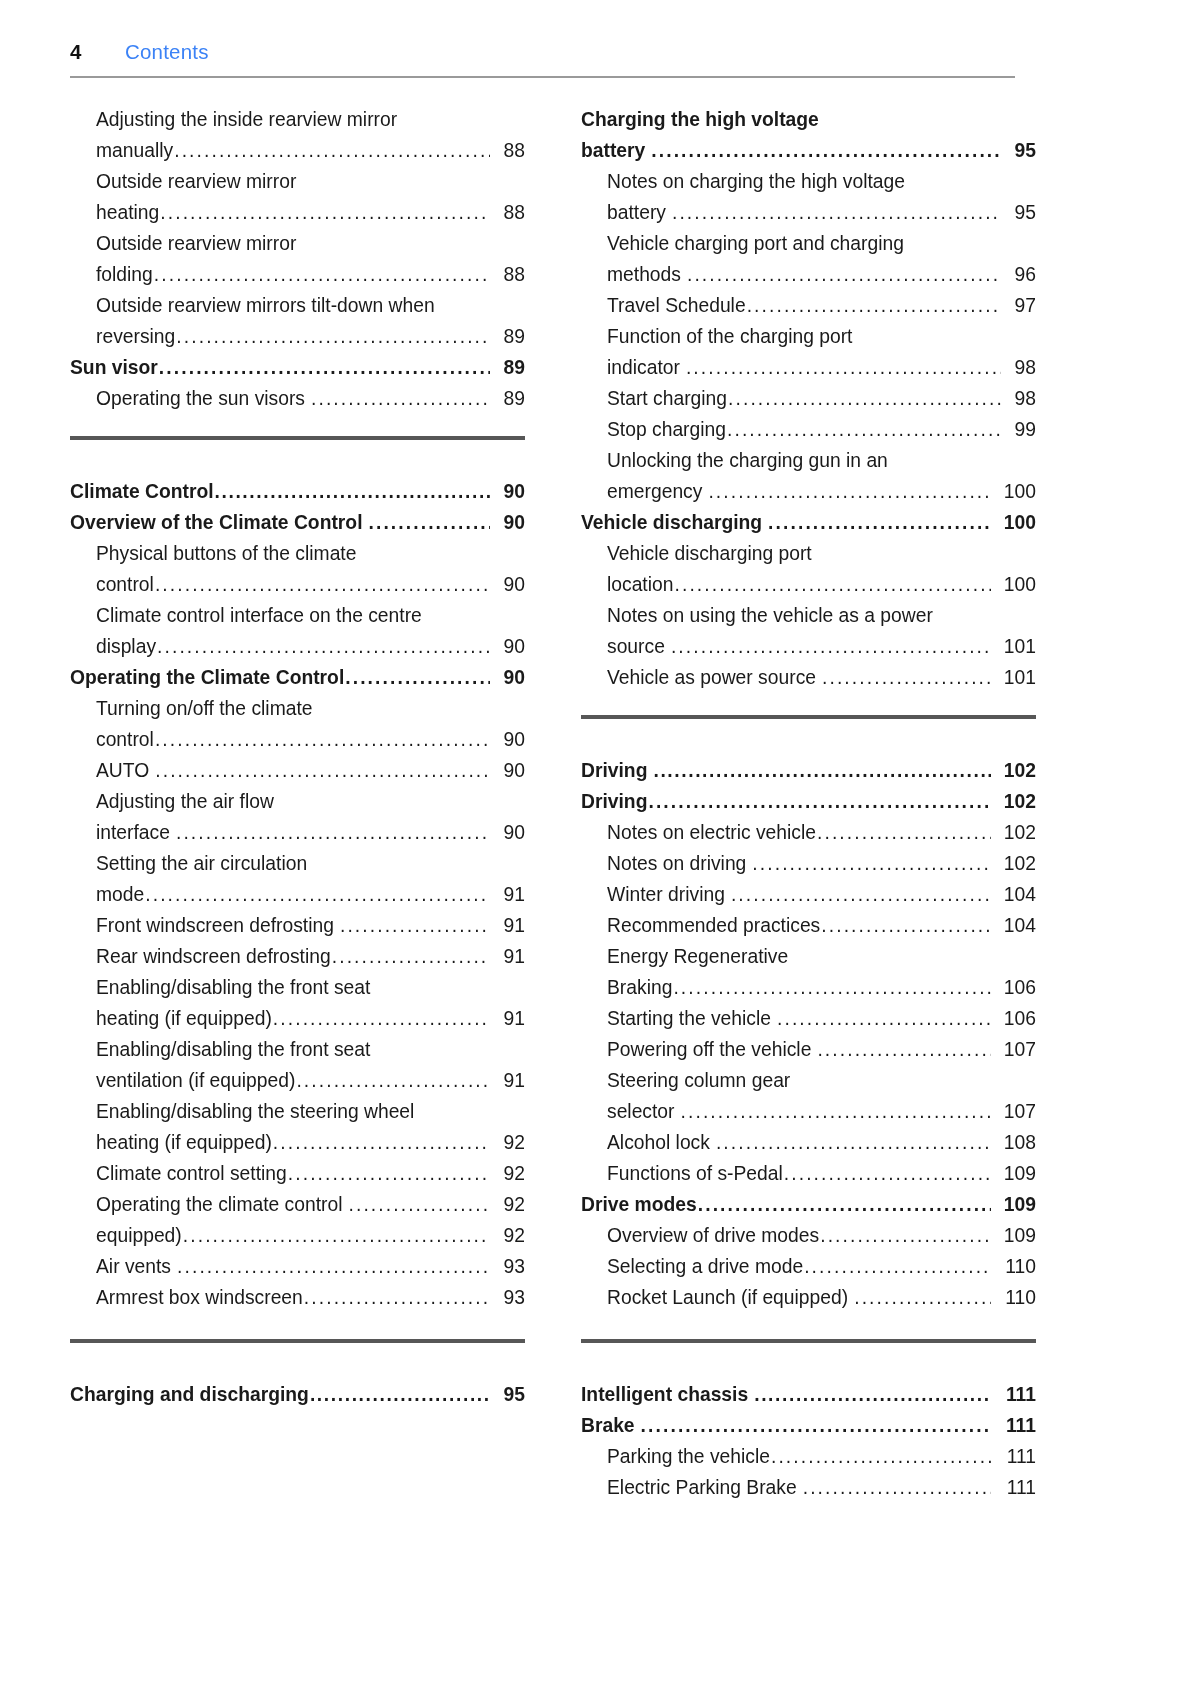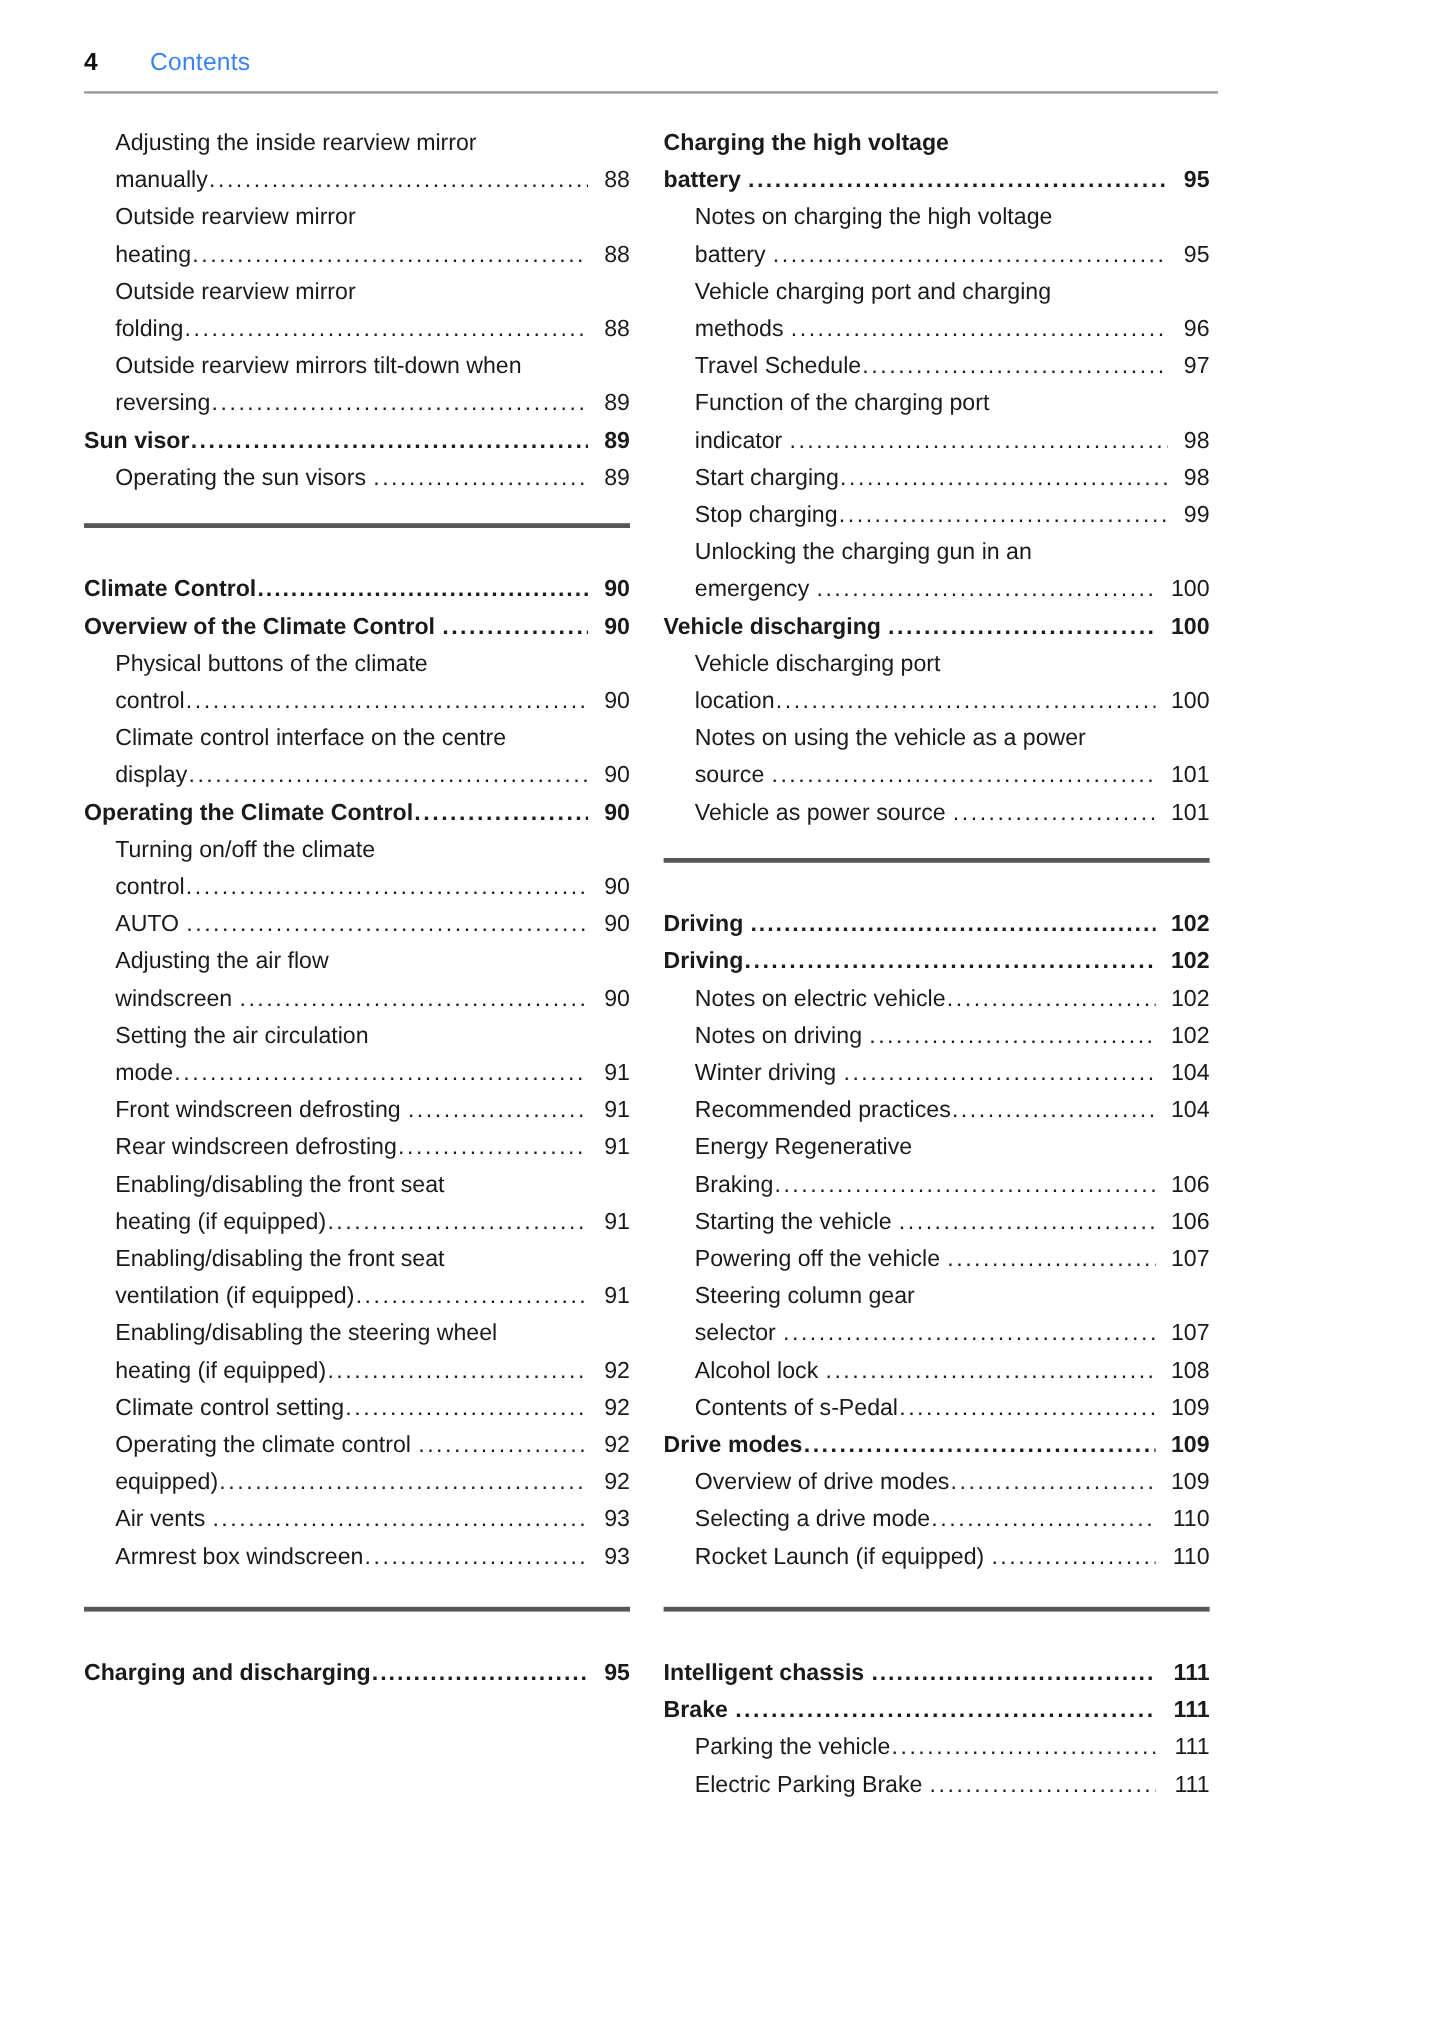--- a/index.html
+++ b/index.html
@@ -54,21 +54,21 @@
     background: #9a9a9a;
   }
 
   
   .columns {
     position: absolute;
     left: 70px;
     top: 104px;
     width: 946px;
     display: flex;
-    gap: 28px;
+    gap: 56px;
   }
   .column {
     width: 455px;
     flex: 0 0 455px;
   }
 
   
   .section-rule {
     height: 4px;
     background: #575757;
@@ -268,21 +268,21 @@
               <span class="entry-text gap-before">AUTO</span>
               <span class="leaders">..........................................................................................</span>
               <span class="entry-page">90</span>
             </div>
           </div>
         </div>
         <div class="toc-entry lvl2">
           <div class="entry-body">
             <div class="entry-line">Adjusting the air flow</div>
             <div class="entry-last">
-              <span class="entry-text gap-before">windscreen</span>
+              <span class="entry-text gap-before">interface</span>
               <span class="leaders">..........................................................................................</span>
               <span class="entry-page">90</span>
             </div>
           </div>
         </div>
         <div class="toc-entry lvl2">
           <div class="entry-body">
             <div class="entry-line">Setting the air circulation</div>
             <div class="entry-last">
               <span class="entry-text">mode</span>
@@ -609,21 +609,21 @@
             <div class="entry-last">
               <span class="entry-text gap-before">Alcohol lock</span>
               <span class="leaders">..........................................................................................</span>
               <span class="entry-page wide">108</span>
             </div>
           </div>
         </div>
         <div class="toc-entry lvl2">
           <div class="entry-body">
             <div class="entry-last">
-              <span class="entry-text">Contents of s-Pedal</span>
+              <span class="entry-text">Functions of s-Pedal</span>
               <span class="leaders">..........................................................................................</span>
               <span class="entry-page wide">109</span>
             </div>
           </div>
         </div>
         <div class="toc-entry lvl1">
           <div class="entry-body">
             <div class="entry-last">
               <span class="entry-text">Drive modes</span>
               <span class="leaders">..........................................................................................</span>

